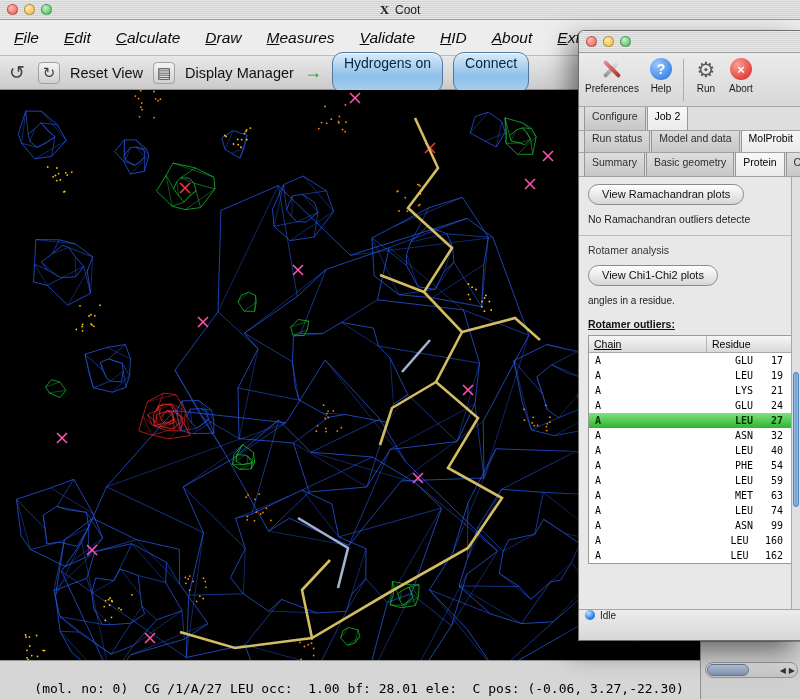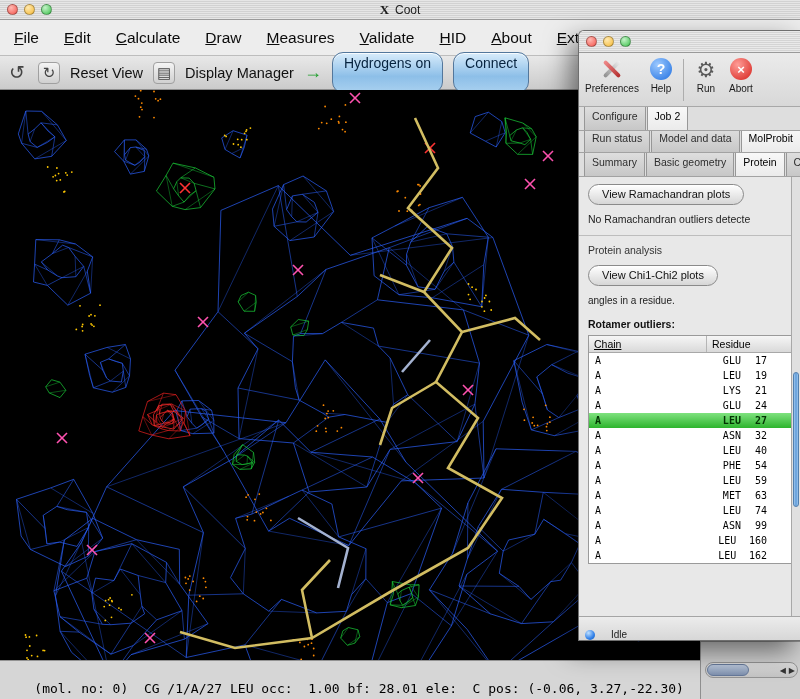--- a/index.html
+++ b/index.html
@@ -15,21 +15,21 @@
   .tl{width:11px;height:11px;border-radius:50%;border:1px solid rgba(0,0,0,.3);}
   .tl.red{background:radial-gradient(circle at 35% 30%,#ffb9b2,#f4554d);}
   .tl.yellow{background:radial-gradient(circle at 35% 30%,#ffe9b0,#f5b936);}
   .tl.green{background:radial-gradient(circle at 35% 30%,#c4f2c8,#3bc14a);}
   .title-center{position:absolute;left:50%;top:0;height:20px;transform:translateX(-50%);
     display:flex;align-items:center;gap:6px;font-size:12px;color:#1c1c1c;}
   .x11glyph{font-family:"Liberation Serif",serif;font-weight:bold;font-size:13px;}
 
   .menubar{position:absolute;left:0;top:20px;width:800px;height:36px;background:#ededed;
     border-bottom:1px solid #bdbdbd;display:flex;align-items:center;gap:25px;
-    padding:0 0 0 14px;font-size:15.5px;color:#0b0b0b;}
+    padding:0 0 0 14px;font-size:15.5px;color:#0b0b0b;font-style:italic;}
   .menu-item{display:inline-block;cursor:default;white-space:nowrap;}
   .menu-item::first-letter{text-decoration:underline;}
 
   .toolbar{position:absolute;left:0;top:56px;width:800px;height:34px;
     background:linear-gradient(#e8e8e8,#cbcbcb);border-bottom:1px solid #8d8d8d;
     display:flex;align-items:center;gap:10px;padding:0 6px;font-size:14.5px;color:#111;}
   .ticon{width:22px;height:22px;border-radius:4px;display:flex;align-items:center;justify-content:center;
     font-size:15px;color:#444;background:linear-gradient(#f4f4f4,#d0d0d0);border:1px solid #a0a0a0;}
   .ticon.noborder{background:none;border:none;font-size:19px;}
   .green-arrow{color:#1f9e2c;font-weight:bold;font-size:18px;}
@@ -85,41 +85,41 @@
 
   .dlg-content{position:absolute;left:0;top:146px;right:0;bottom:18px;background:#e8e8e8;
     overflow:hidden;padding:5px 9px 0;}
   .pill{display:inline-block;padding:3px 13px 4px;border-radius:12px;border:1px solid #8a8a8a;
     background:linear-gradient(#ffffff,#d6d6d6);box-shadow:inset 0 1px 0 rgba(255,255,255,.9);
     font-size:11px;color:#111;white-space:nowrap;}
   .small-note{font-size:10.5px;color:#222;margin-top:8px;white-space:nowrap;}
   .section-hr{border:none;border-top:1px solid #bdbdbd;margin:10px -9px 8px;}
   .section-title{font-size:10.5px;color:#333;margin-bottom:9px;}
   .note-lines{font-size:10px;color:#222;margin-top:8px;line-height:1.4;white-space:nowrap;}
-  .bold-label{font-size:10.5px;font-weight:bold;margin-top:10px;margin-bottom:5px;}
+  .bold-label{font-size:10.5px;font-weight:bold;margin-top:10px;margin-bottom:5px;text-decoration:underline;}
 
   .rtable{background:#fff;border:1px solid #9a9a9a;margin-right:-9px;
     font-family:"DejaVu Sans Mono",monospace;font-size:10px;color:#000;}
   .thead{display:flex;background:linear-gradient(#f6f6f6,#d9d9d9);border-bottom:1px solid #a8a8a8;
     font-family:"Liberation Sans",sans-serif;font-size:10.5px;}
   .th{padding:2px 5px;border-right:1px solid #b5b5b5;}
   .th.chain{width:118px;text-decoration:underline;} .th.residue{flex:1;border-right:none;}
   .trow{display:flex;height:15px;line-height:15px;}
   .c-chain{width:118px;padding-left:6px;}
   .c-name{width:36px;margin-left:28px;}
-  .c-num{flex:1;text-align:right;padding-right:32px;}
+  .c-num{flex:1;text-align:right;padding-right:16px;}
   .trow.selected{background:linear-gradient(#7fe27f,#2db42d);font-weight:bold;color:#013301;}
 
   .vscroll{position:absolute;right:0;top:146px;bottom:18px;width:9px;background:#e0e0e0;
     border-left:1px solid #a8a8a8;}
   .vthumb{position:absolute;left:1px;right:1px;top:195px;height:135px;border-radius:4px;
     background:linear-gradient(90deg,#9fc7ee,#5f9bd8,#9fc7ee);border:1px solid #517fae;}
 
-  .dlg-status{position:absolute;left:0;right:0;bottom:0;height:24px;background:linear-gradient(#ececec,#d7d7d7);
-    border-top:1px solid #a5a5a5;display:flex;align-items:flex-end;gap:16px;padding-left:6px;font-size:10px;color:#222;}
+  .dlg-status{position:absolute;left:0;right:0;bottom:0;height:31px;background:linear-gradient(#ececec,#d7d7d7);
+    border-top:1px solid #a5a5a5;display:flex;align-items:flex-start;gap:5px;padding-left:6px;font-size:10px;color:#222;}
   .orb{width:10px;height:10px;border-radius:50%;
     background:radial-gradient(circle at 35% 30%,#bfe0ff,#2f7fe8 60%,#1c5bb0);}
 </style>
 </head>
 <body>
 
 <div class="screen">
 
   <div class="titlebar">
     <div class="traffic">
@@ -800,21 +800,21 @@
       </div>
 
     <div class="dlg-content">
       <div style="margin-top:2px;">
         <span class="pill">View Ramachandran plots</span>
       </div>
       <div class="small-note">No Ramachandran outliers detecte</div>
 
       <hr class="section-hr">
 
-      <div class="section-title">Protein analysis</div>
+      <div class="section-title">Rotamer analysis</div>
       <div>
         <span class="pill">View Chi1-Chi2 plots</span>
       </div>
       <div class="note-lines">
         <div>angles in a residue.</div>
       </div>
       <div class="bold-label">Rotamer outliers:</div>
 
       <div class="rtable">
         <div class="thead">

